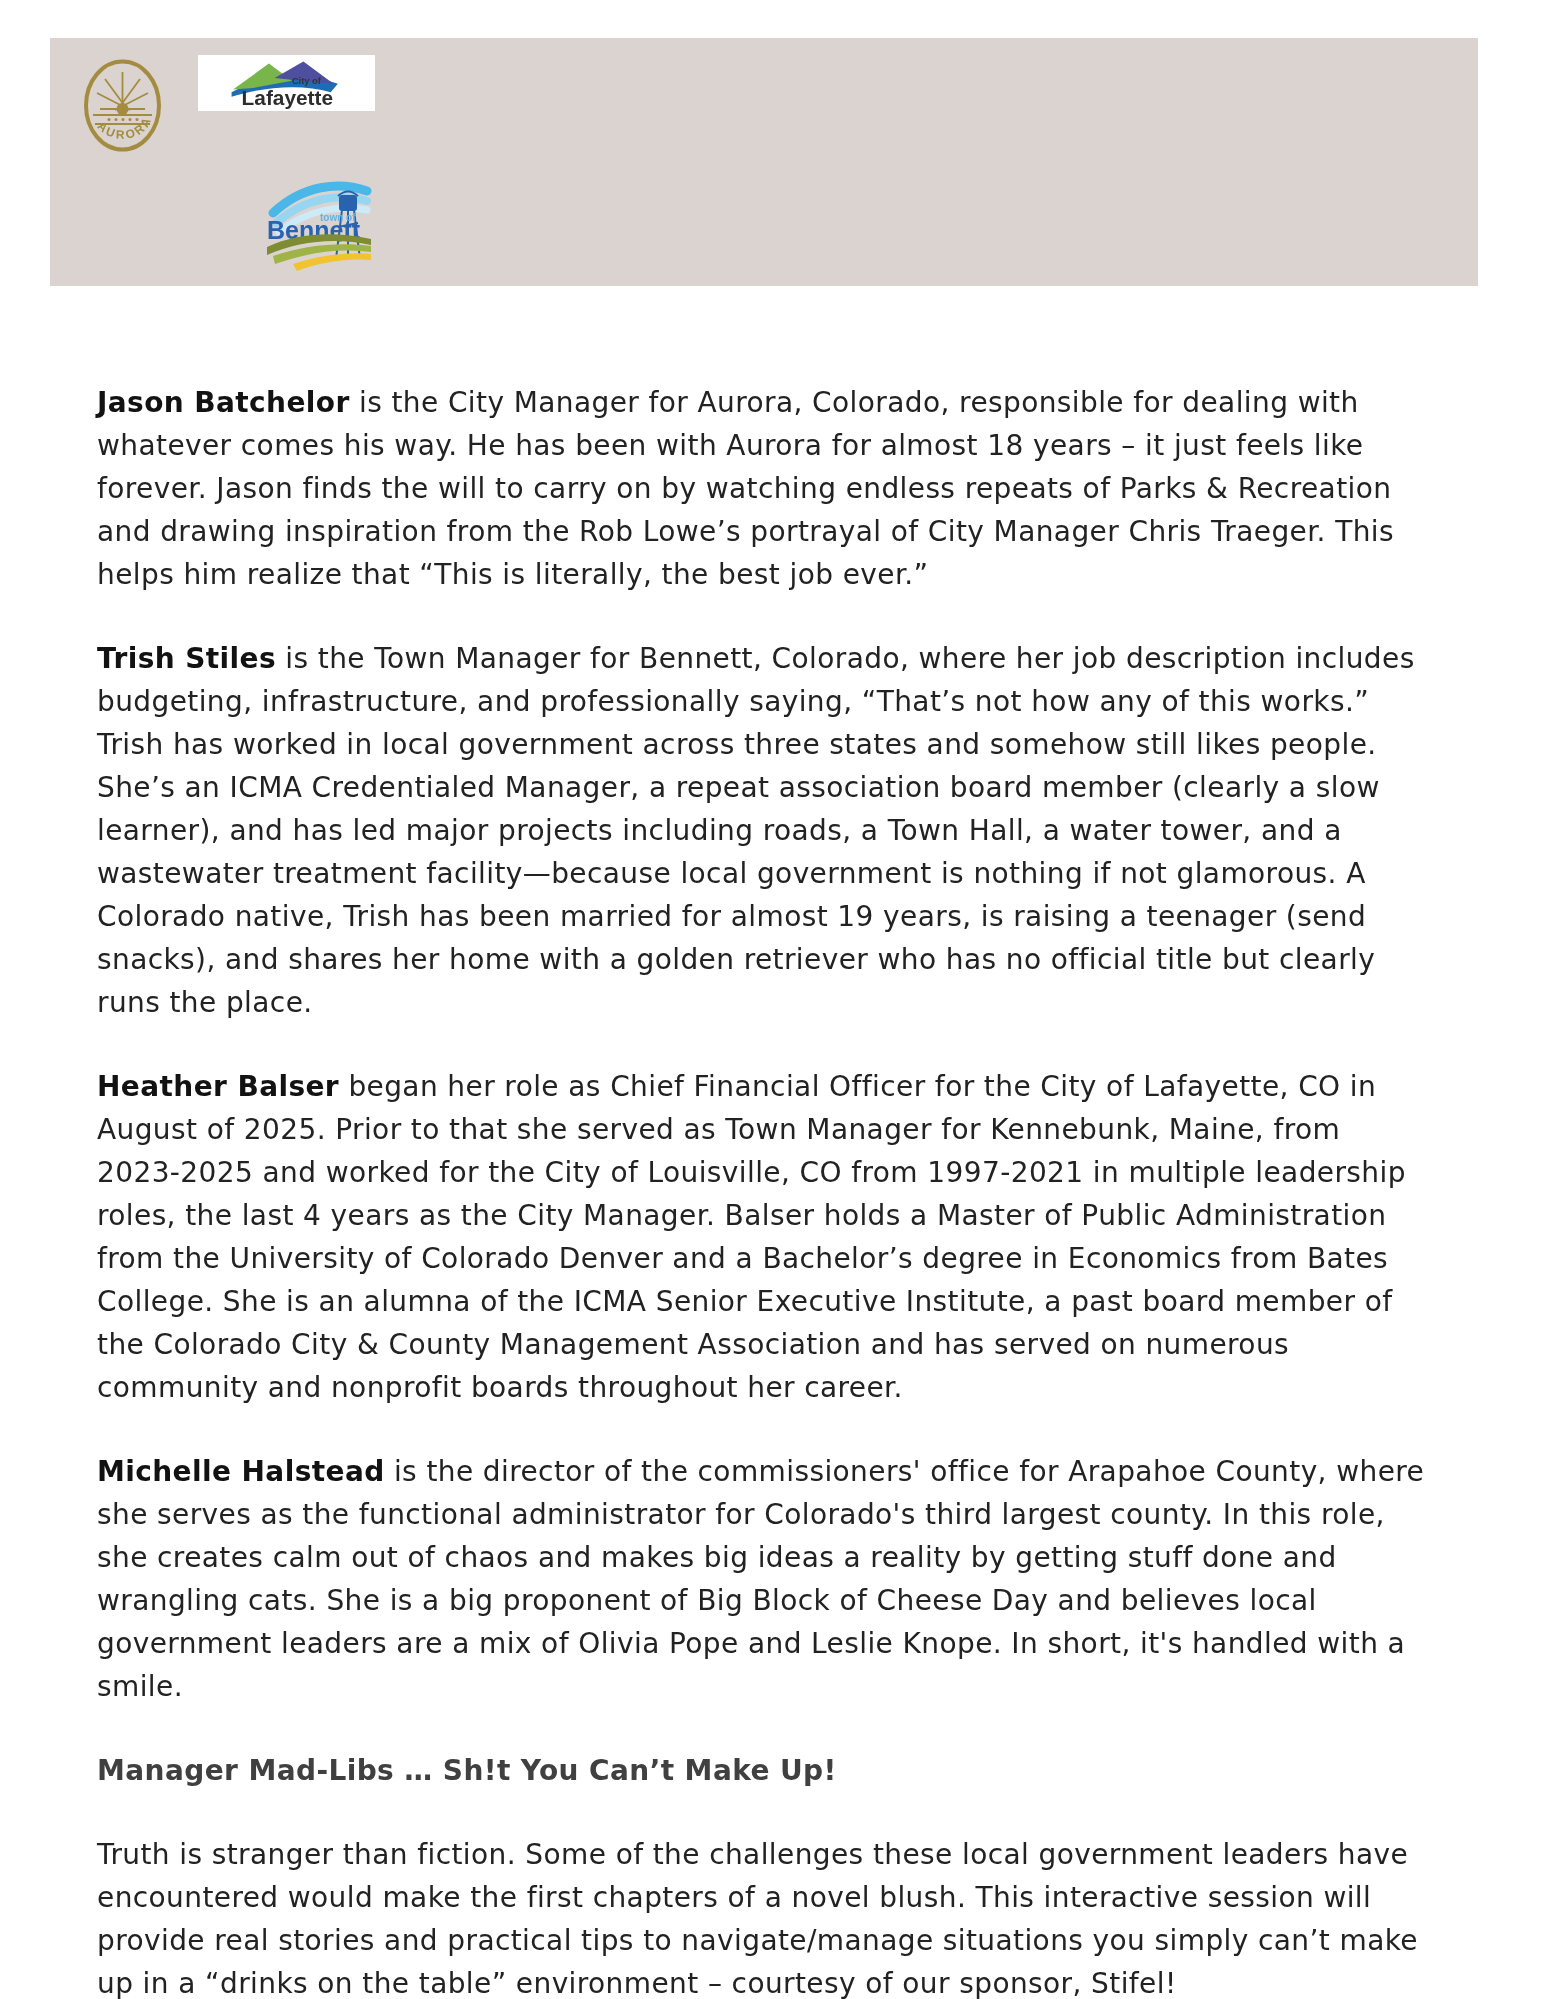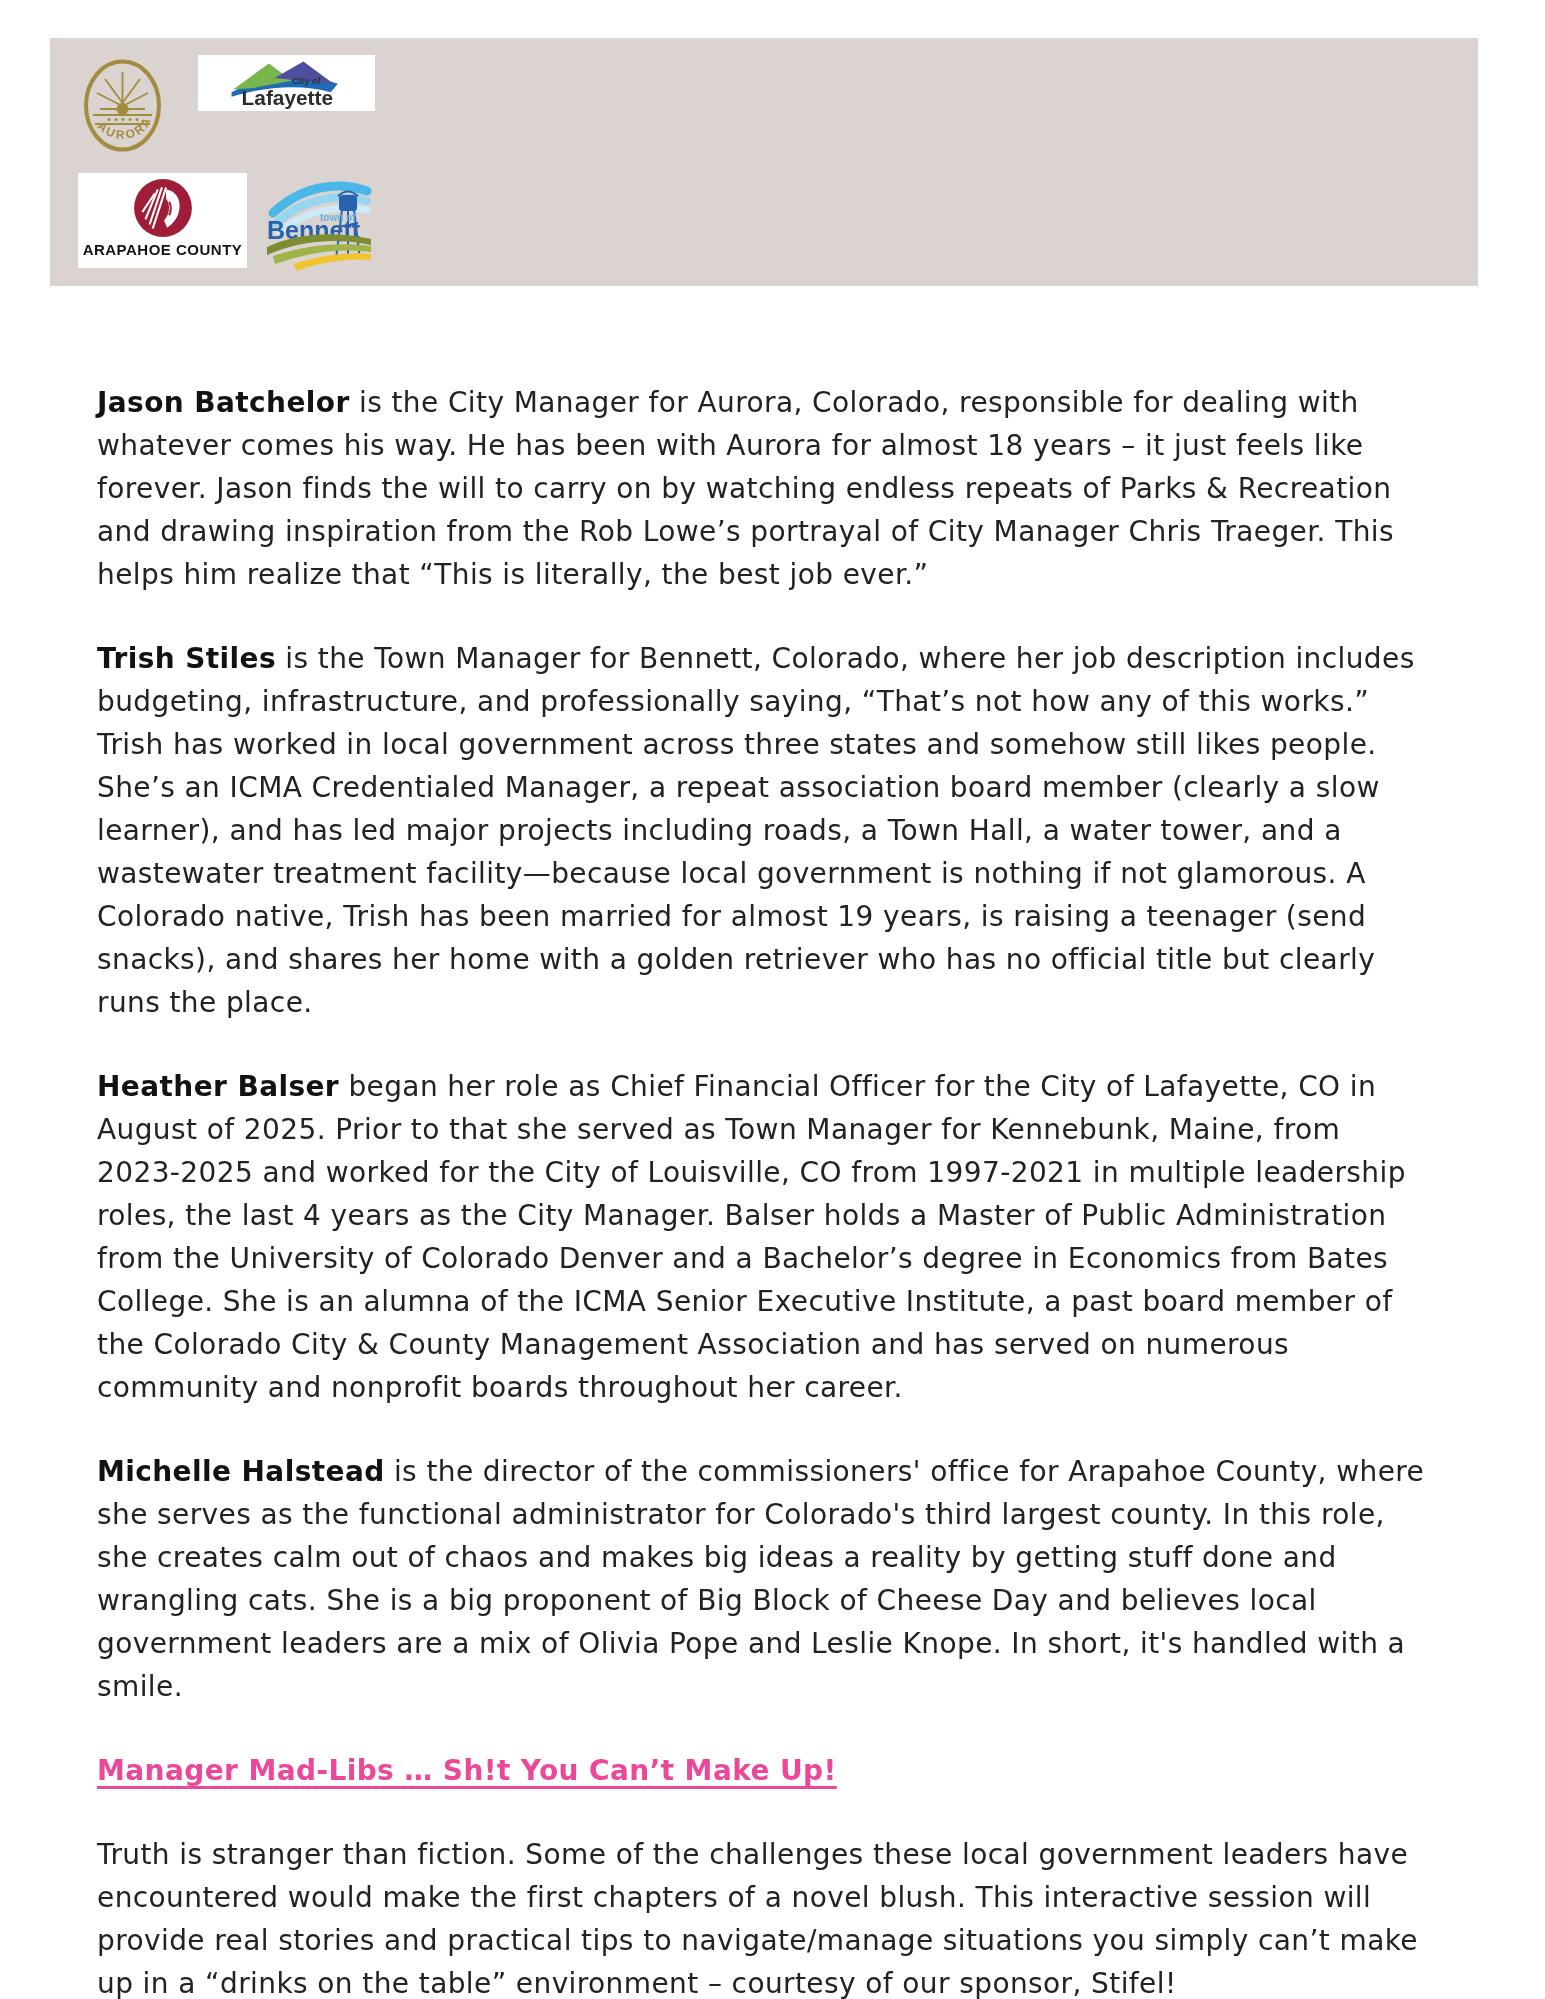--- a/index.html
+++ b/index.html
@@ -49,22 +49,21 @@
 
   
   .content {
     position:absolute; left:97px; top:381px; width:1328px;
     font-size:28px; line-height:43px; letter-spacing:0.4px;
     color:#222222;
   }
   .content p { margin:0 0 41px 0; }
   .bio-name { font-weight:700; color:#121212; }
   .section-heading {
-    font-weight:700; color:#ec4899;
-    text-decoration:underline;
+    font-weight:700; color:#404040;
     text-decoration-thickness:3px;
     text-underline-offset:6px;
     margin:0 0 41px 0;
   }
 </style>
 </head>
 <body>
 
 <div class="header-banner">
 
@@ -99,34 +98,20 @@
   <div class="logo logo-lafayette">
     <svg viewBox="0 0 177 78">
       <path d="M12,52 C60,26 118,24 160,40 L150,52 C110,40 58,44 12,58 Z" fill="#1e6cb5"></path>
       <path d="M14,48 L64,12 L96,36 L42,46 Z" fill="#78b54a"></path>
       <path d="M72,32 L112,9 L154,40 L103,35 Z" fill="#4f4f9f"></path>
       <text x="96" y="41" font-family="Liberation Sans, sans-serif" font-size="13" font-weight="700" fill="#333333">City of</text>
       <text x="26" y="69" font-family="Liberation Sans, sans-serif" font-size="29" font-weight="600" fill="#2d2d2d">Lafayette</text>
     </svg>
   </div>
 
-  <div class="logo logo-arapahoe">
-    <svg viewBox="0 0 60 60">
-      <circle cx="30" cy="30" r="28" fill="#9f1d37"></circle>
-      <g stroke="#ffffff" stroke-width="2" fill="none">
-        <path d="M17,46 L29,10"></path>
-        <path d="M13,41 L25,12"></path>
-        <path d="M10,34 L22,16"></path>
-        <path d="M20,50 L33,10"></path>
-      </g>
-      <path d="M33,12 C42,13 47,21 46,30 C45,39 40,45 34,49 L31,42 C36,37 38,27 33,21 Z" fill="#ffffff"></path>
-      <path d="M36,24 C38,27 38,33 36,37" stroke="#9f1d37" stroke-width="2" fill="none"></path>
-    </svg>
-    <div class="arapahoe-caption">ARAPAHOE COUNTY</div>
-  </div>
 
   <div class="logo logo-bennett">
     <svg viewBox="0 0 112 97">
       <path d="M10,38 C40,10 76,6 104,16" stroke="#49b8e8" stroke-width="9" fill="none" stroke-linecap="round"></path>
       <path d="M13,48 C43,22 78,18 104,26" stroke="#97d6f1" stroke-width="8" fill="none" stroke-linecap="round"></path>
       <path d="M16,57 C46,33 80,30 104,35" stroke="#cdeaf8" stroke-width="7" fill="none" stroke-linecap="round"></path>
       <g stroke="#2a63ad" stroke-width="2" fill="none">
         <rect x="77" y="21" width="16" height="14" rx="2" fill="#2a63ad"></rect>
         <path d="M75,21 Q85,12 95,21"></path>
         <path d="M79,35 L73,84"></path>

